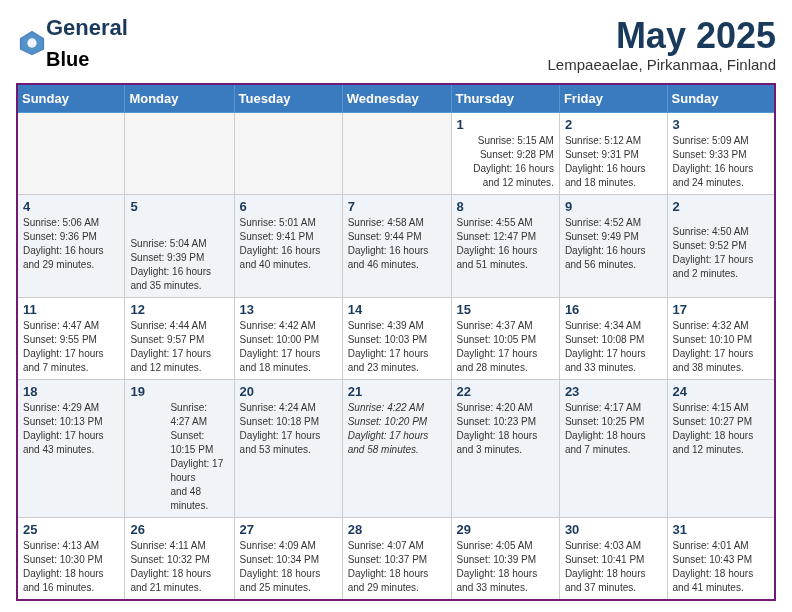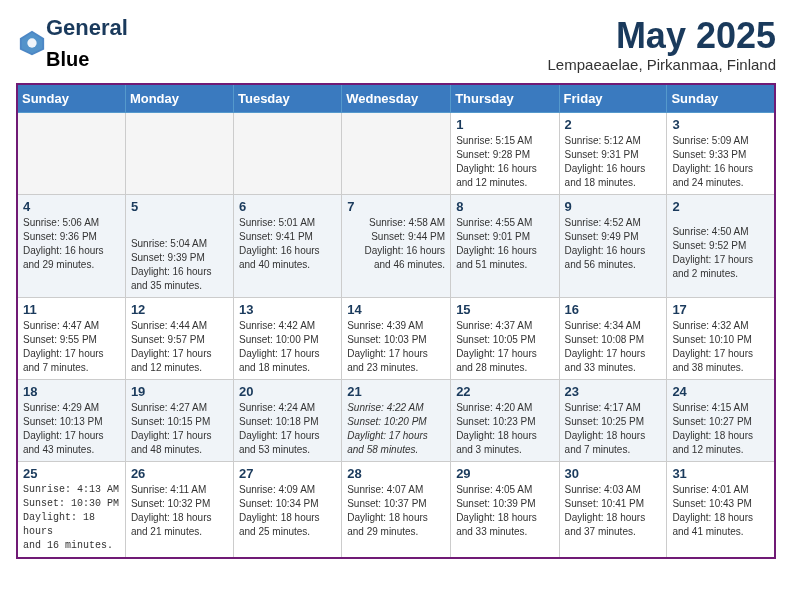--- a/index.html
+++ b/index.html
@@ -131,21 +131,21 @@
       </tr>
   </thead>
   <tbody id="calendar-body">
   <tr>
         <td class="empty"></td>
         <td class="empty"></td>
         <td class="empty"></td>
         <td class="empty"></td>
         <td>
           <span class="day-number">1</span>
-          <div class="day-detail" style="white-space: pre-line;">Sunrise: 5:15 AM
+          <div class="day-detail" style="white-space: pre-line; text-align: right;">Sunrise: 5:15 AM
 Sunset: 9:28 PM
 Daylight: 16 hours
 and 12 minutes.</div>
         </td>
         <td>
           <span class="day-number">2</span>
           <div class="day-detail" style="white-space: pre-line;">Sunrise: 5:12 AM
 Sunset: 9:31 PM
 Daylight: 16 hours
 and 18 minutes.</div>
@@ -175,29 +175,29 @@
         </td>
         <td>
           <span class="day-number">6</span>
           <div class="day-detail" style="white-space: pre-line;">Sunrise: 5:01 AM
 Sunset: 9:41 PM
 Daylight: 16 hours
 and 40 minutes.</div>
         </td>
         <td>
           <span class="day-number">7</span>
-          <div class="day-detail" style="white-space: pre-line; text-align: right;">Sunrise: 4:58 AM
+          <div class="day-detail" style="white-space: pre-line;">Sunrise: 4:58 AM
 Sunset: 9:44 PM
 Daylight: 16 hours
 and 46 minutes.</div>
         </td>
         <td>
           <span class="day-number">8</span>
           <div class="day-detail" style="white-space: pre-line;">Sunrise: 4:55 AM
-Sunset: 9:01 PM
+Sunset: 12:47 PM
 Daylight: 16 hours
 and 51 minutes.</div>
         </td>
         <td>
           <span class="day-number">9</span>
           <div class="day-detail" style="white-space: pre-line;">Sunrise: 4:52 AM
 Sunset: 9:49 PM
 Daylight: 16 hours
 and 56 minutes.</div>
         </td>
@@ -263,21 +263,21 @@
       <tr class="row-alt">
         <td>
           <span class="day-number">18</span>
           <div class="day-detail" style="white-space: pre-line;">Sunrise: 4:29 AM
 Sunset: 10:13 PM
 Daylight: 17 hours
 and 43 minutes.</div>
         </td>
         <td>
           <span class="day-number">19</span>
-          <div class="day-detail" style="white-space: pre-line;">Sunrise: 4:27 AM
+          <div class="day-detail" style="white-space: pre-line; margin-left: 40px;">Sunrise: 4:27 AM
 Sunset: 10:15 PM
 Daylight: 17 hours
 and 48 minutes.</div>
         </td>
         <td>
           <span class="day-number">20</span>
           <div class="day-detail" style="white-space: pre-line;">Sunrise: 4:24 AM
 Sunset: 10:18 PM
 Daylight: 17 hours
 and 53 minutes.</div>
@@ -307,21 +307,21 @@
           <span class="day-number">24</span>
           <div class="day-detail" style="white-space: pre-line;">Sunrise: 4:15 AM
 Sunset: 10:27 PM
 Daylight: 18 hours
 and 12 minutes.</div>
         </td>
       </tr>
       <tr>
         <td>
           <span class="day-number">25</span>
-          <div class="day-detail" style="white-space: pre-line; font-family: Liberation Mono, monospace;">Sunrise: 4:13 AM
+          <div class="day-detail" style="white-space: pre-line;">Sunrise: 4:13 AM
 Sunset: 10:30 PM
 Daylight: 18 hours
 and 16 minutes.</div>
         </td>
         <td>
           <span class="day-number">26</span>
           <div class="day-detail" style="white-space: pre-line;">Sunrise: 4:11 AM
 Sunset: 10:32 PM
 Daylight: 18 hours
 and 21 minutes.</div>

